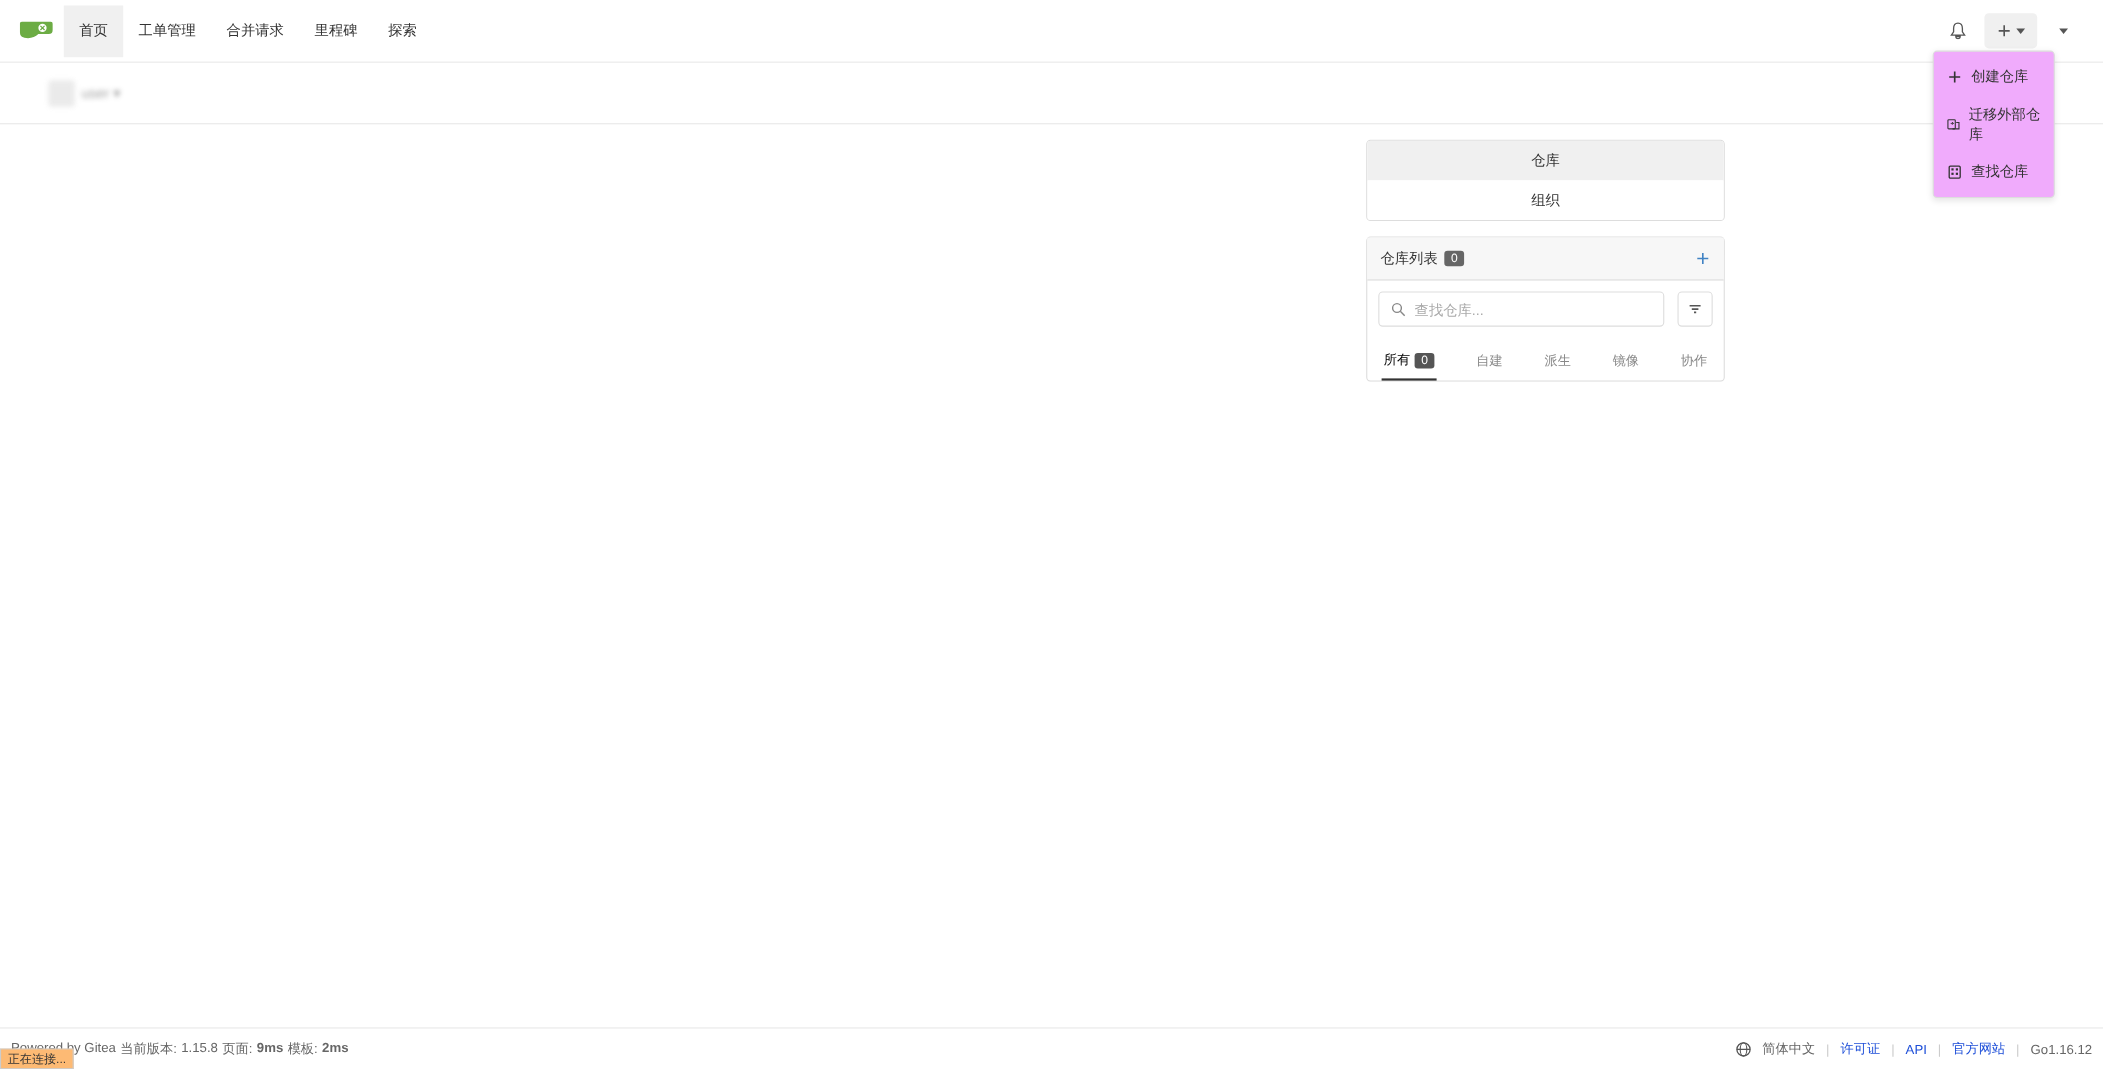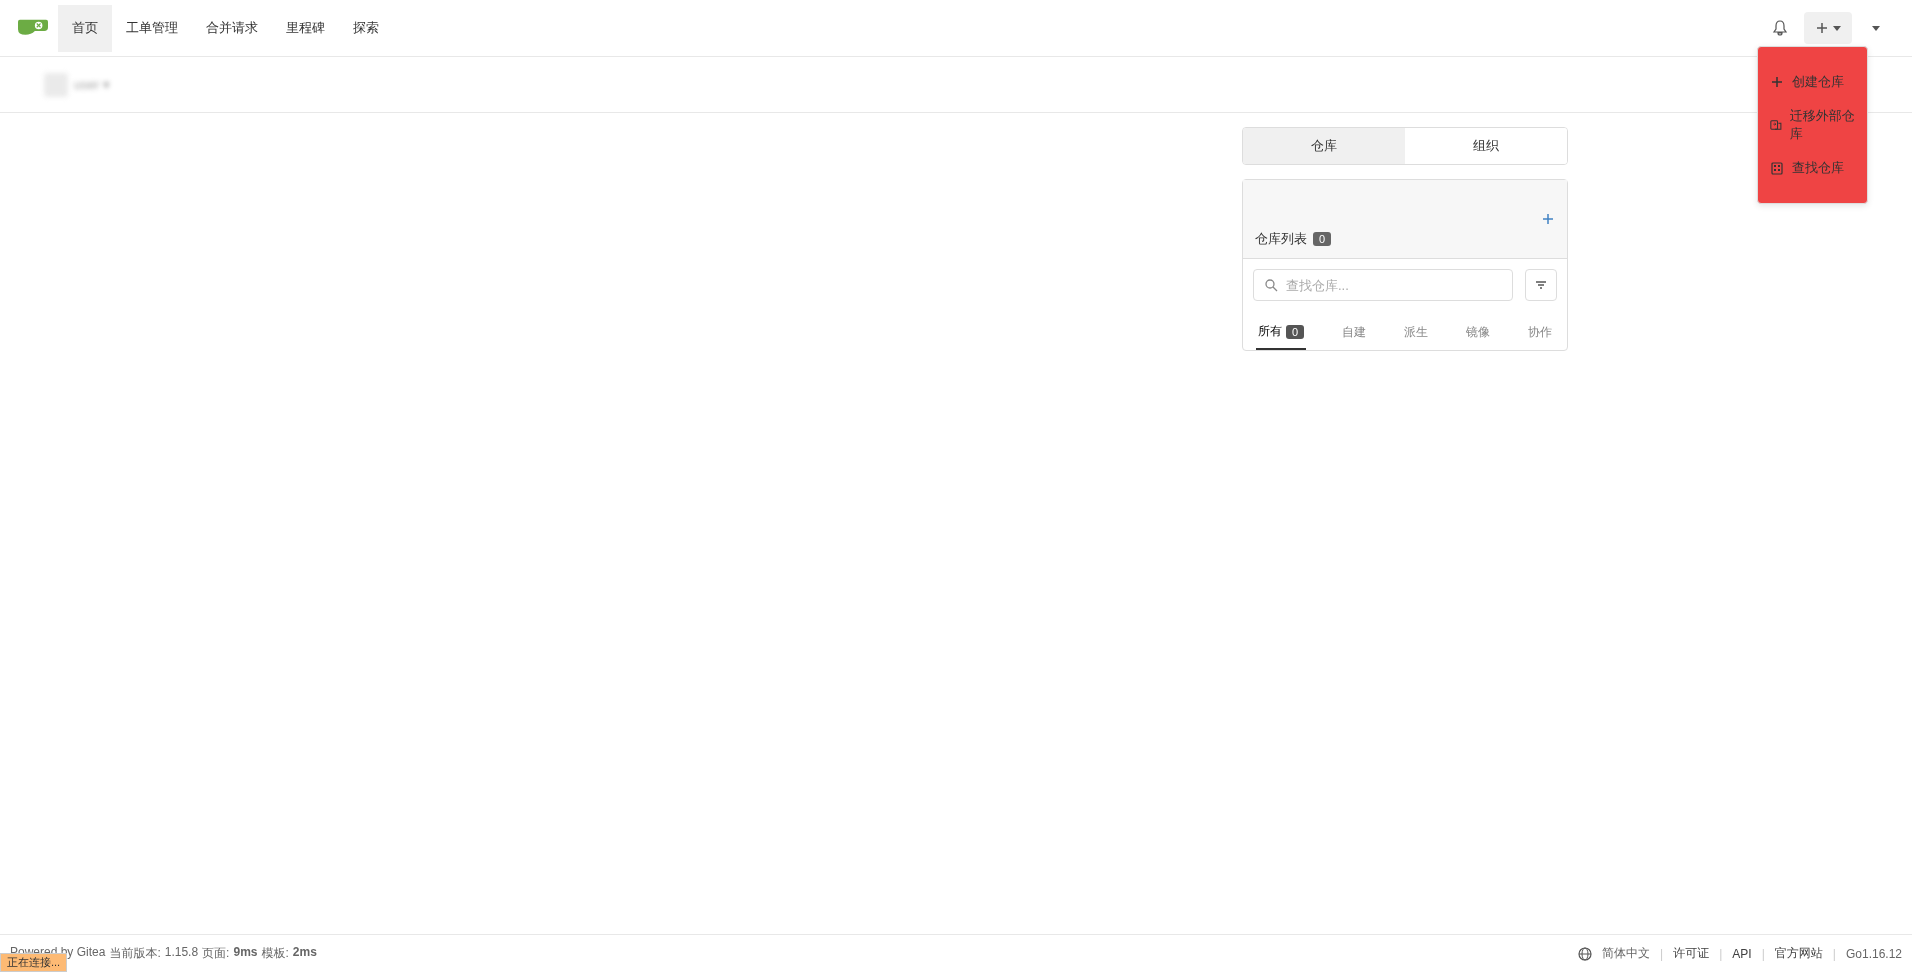--- a/index.html
+++ b/index.html
@@ -11,60 +11,60 @@
     .logo { width: 30px; height: 24px; margin: 0 10px; }
     .nav-item { padding: 0 14px; height: 47px; display: flex; align-items: center; color: #333; text-decoration: none; font-size: 13px; cursor: pointer; }
     .nav-item.active { background: #f0f0f0; }
     .navbar-right { margin-left: auto; display: flex; align-items: center; gap: 6px; padding-right: 10px; }
     .icon-btn { width: 36px; height: 32px; display: flex; align-items: center; justify-content: center; cursor: pointer; border-radius: 4px; }
     .create-btn { background: #f0f0f0; width: 48px; height: 32px; display: flex; align-items: center; justify-content: center; cursor: pointer; border-radius: 4px; gap: 4px; }
     .profile-btn { width: 36px; height: 32px; display: flex; align-items: center; justify-content: center; cursor: pointer; }
     .caret { width: 0; height: 0; border-left: 4px solid transparent; border-right: 4px solid transparent; border-top: 5px solid #555; }
 
     
-    .dropdown { position: absolute; top: 46px; right: 44px; width: 111px; background: #ef4444; border: 1px solid #ddd; border-radius: 4px; box-shadow: 0 2px 6px rgba(0,0,0,0.1); padding: 18px 0; z-index: 100; }
+    .dropdown { position: absolute; top: 46px; right: 44px; width: 111px; background: #f0abfc; border: 1px solid #ddd; border-radius: 4px; box-shadow: 0 2px 6px rgba(0,0,0,0.1); padding: 6px 0; z-index: 100; }
     .dropdown-item { display: flex; align-items: center; gap: 8px; padding: 8px 12px; font-size: 13px; cursor: pointer; color: #333; }
 
     
     .sub-header { height: 56px; border-bottom: 1px solid #e8e8e8; display: flex; align-items: center; padding: 0 44px; }
     .user-chip { display: flex; align-items: center; gap: 6px; filter: blur(2.5px); opacity: 0.6; }
     .user-chip .avatar { width: 24px; height: 24px; border-radius: 3px; background: #ddd; }
     .user-chip .name { font-size: 13px; color: #666; }
 
     
     .main { display: flex; padding: 14px 44px 0; }
     .left-col { flex: 1; }
     .right-col { width: 326px; margin-left: auto; margin-right: 300px; }
 
-    .tabs-outer { display: flex; border: 1px solid #ddd; border-radius: 4px; overflow: hidden; }
+    .tabs-outer { display: flex; border: 1px solid #ddd; border-radius: 4px; overflow: hidden; flex-direction: column; }
     .tab-outer { flex: 1; text-align: center; padding: 9px 0; font-size: 13px; cursor: pointer; background: #fff; }
     .tab-outer.active { background: #f0f0f0; }
 
     .panel { border: 1px solid #ddd; border-radius: 4px; margin-top: 14px; }
     .panel-header { display: flex; align-items: center; padding: 10px 12px; background: #f7f7f7; border-bottom: 1px solid #ddd; }
-    .panel-title { display: flex; align-items: center; gap: 6px; font-size: 13px; margin-top: 40px; }
+    .panel-title { display: flex; align-items: center; gap: 6px; font-size: 13px; }
     .badge { background: #666; color: #fff; font-size: 11px; padding: 1px 6px; border-radius: 3px; min-width: 14px; text-align: center; }
     .panel-add { margin-left: auto; color: #4183c4; cursor: pointer; font-size: 16px; }
 
     .search-row { display: flex; padding: 10px; gap: 12px; }
     .search-box { flex: 1; display: flex; align-items: center; border: 1px solid #ddd; border-radius: 4px; padding: 6px 10px; gap: 8px; }
     .search-box input { border: none; outline: none; flex: 1; font-size: 13px; color: #333; }
     .search-box input::placeholder { color: #aaa; }
     .filter-btn { width: 32px; height: 32px; border: 1px solid #ddd; border-radius: 4px; display: flex; align-items: center; justify-content: center; cursor: pointer; }
 
     .sub-tabs { display: flex; justify-content: center; gap: 34px; padding: 6px 0 0; font-size: 12px; }
     .sub-tab { padding: 6px 2px 8px; cursor: pointer; color: #888; display: flex; align-items: center; gap: 4px; }
     .sub-tab.active { color: #000; border-bottom: 2px solid #333; font-weight: 500; }
     .sub-tab .badge { background: #555; }
 
     
     .footer { position: fixed; bottom: 0; left: 0; right: 0; border-top: 1px solid #e8e8e8; height: 38px; display: flex; align-items: center; padding: 0 10px; font-size: 12px; color: #666; background: #fff; }
     .footer-left { display: flex; gap: 4px; }
     .footer-right { margin-left: auto; display: flex; align-items: center; gap: 10px; }
-    .footer-right a { color: #404040; text-decoration: none; }
+    .footer-right a { color: #1d4ed8; text-decoration: none; }
     .footer-sep { color: #ccc; }
 
     .status-bar { position: fixed; bottom: 0; left: 0; background: #fdba74; border: 1px solid #ccc; padding: 1px 6px; font-size: 11px; color: #333; z-index: 200; }
 
     svg { display: block; }
   </style>
 </head>
 <body>
 
 <div class="navbar">

